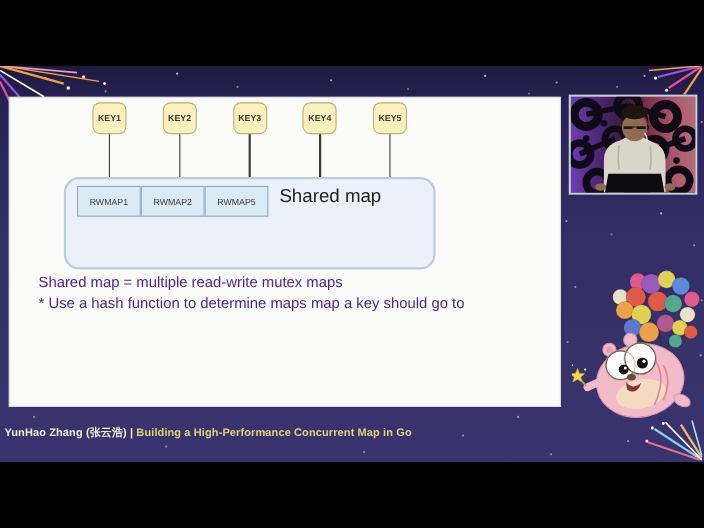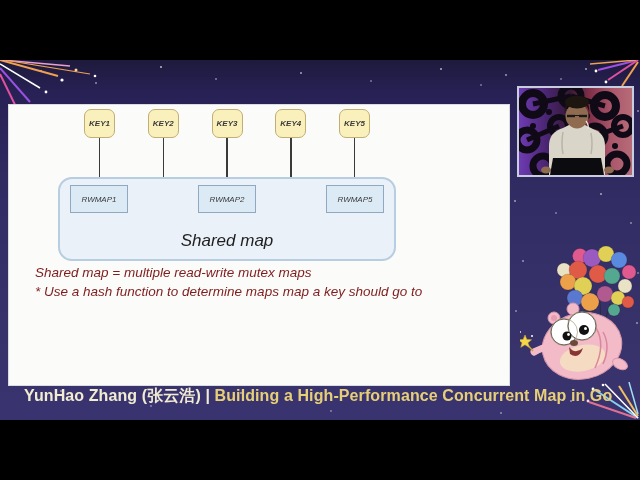--- a/index.html
+++ b/index.html
@@ -14,38 +14,38 @@
       215px 18px 0 rgba(255,255,255,.45), 300px 12px 0 rgba(255,255,255,.6), 370px 20px 0 rgba(255,255,255,.4),
       440px 8px 0 rgba(255,255,255,.65), 480px 24px 0 rgba(255,255,255,.4), 505px 14px 0 rgba(255,255,255,.55),
       585px 8px 0 rgba(255,255,255,.6), 560px 18px 0 rgba(255,255,255,.4), 637px 50px 0 rgba(255,255,255,.5),
       514px 140px 0 rgba(255,255,255,.55), 555px 152px 0 rgba(255,255,255,.4), 600px 133px 0 rgba(255,255,255,.6),
       630px 162px 0 rgba(255,255,255,.45), 522px 200px 0 rgba(255,255,255,.5), 637px 212px 0 rgba(255,255,255,.4),
       515px 250px 0 rgba(255,255,255,.45), 636px 262px 0 rgba(255,255,255,.5),
       60px 330px 0 rgba(255,255,255,.5), 150px 345px 0 rgba(255,255,255,.4), 240px 332px 0 rgba(255,255,255,.55),
       330px 350px 0 rgba(255,255,255,.4), 420px 335px 0 rgba(255,255,255,.5), 500px 352px 0 rgba(255,255,255,.45),
       570px 340px 0 rgba(255,255,255,.5), 620px 328px 0 rgba(255,255,255,.55), 30px 318px 0 rgba(255,255,255,.4),
       470px 318px 0 rgba(255,255,255,.5); }
-  .slide { position:absolute; left:8px; top:44px; width:502px; height:282px;
-           background:#fbfbf9; border:1px solid #dadce2;font-style:italic; }
+  .slide { position:absolute; left:8px; top:28px; width:502px; height:282px;
+           background:#fbfbf9; border:1px solid #dadce2; }
   .key { position:absolute; top:4px; width:31px; height:29px; background:#faf0bc; border:1.5px solid #c0ae74;
          border-radius:7px; display:flex; align-items:center; justify-content:center;
          font-size:8px; font-weight:bold; color:#3a3a3a; }
   .arrow { position:absolute; top:33px; height:40px; width:1.5px; background:#3a3a3a; }
   .arrow::after { content:""; position:absolute; top:100%; left:-3.2px;
                   border-left:4px solid transparent; border-right:4px solid transparent;
                   border-top:7px solid #3a3a3a; }
   .shared-container { position:absolute; left:49px; top:72px; width:338px; height:84px;
                       background:#eaf1f8; border:2.5px solid #b7cde1; border-radius:14px;
-                      display:flex; flex-direction:column; }
+                      display:flex; flex-direction:row; }
   .maps-row { display:flex; justify-content:space-between; padding:6px 10px 0 10px; }
   .rwmap { width:58px; height:28px; background:#dceaf6; border:1.5px solid #8fa9c0;
            display:flex; align-items:center; justify-content:center; font-size:8px; color:#3a3a3a; }
-  .shared-label { text-align:center; font-size:17px; color:#1f1f1f; margin-top:18px; }
-  .bullets { position:absolute; left:26px; top:158px; font-size:13.5px; line-height:19.3px; color:#7f1d1d; }
-  .caption { position:absolute; left:24px; top:326px; width:560px; font-size:16px; font-weight:bold;
+  .shared-label { text-align:center; font-size:17px; color:#1f1f1f; margin-top:6px; }
+  .bullets { position:absolute; left:26px; top:158px; font-size:13.5px; line-height:19.3px; color:#4c1d95; }
+  .caption { position:absolute; left:4px; top:326px; width:560px; font-size:10px; font-weight:bold;
              letter-spacing:.1px; white-space:nowrap; }
   .caption .speaker, .caption .sep { color:#f1ebd2; }
   .caption .title { color:#e7cf78; }
   .webcam { position:absolute; left:517px; top:26px; width:117px; height:91px;
             border:2px solid #c9cede; background:#15101e; }
   .webcam svg { display:block; }
   .gopher { position:absolute; left:520px; top:180px; width:120px; height:140px; }
   .fw { position:absolute; }
   .fw-tl { left:0; top:0; }
   .fw-tr { left:588px; top:0; }

